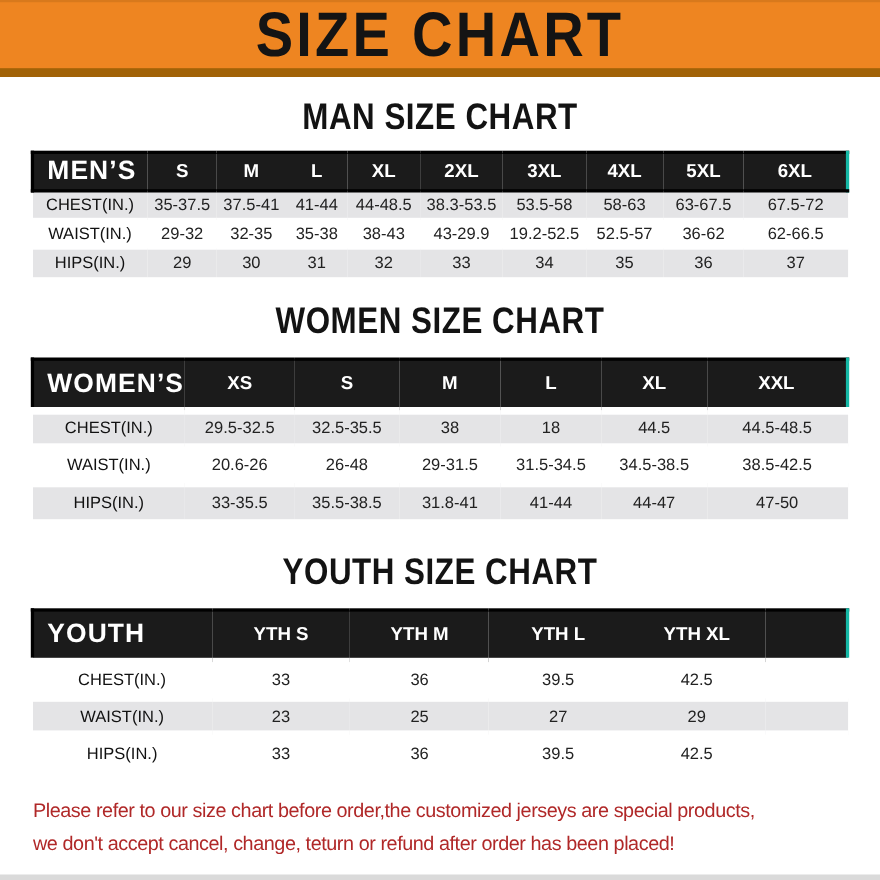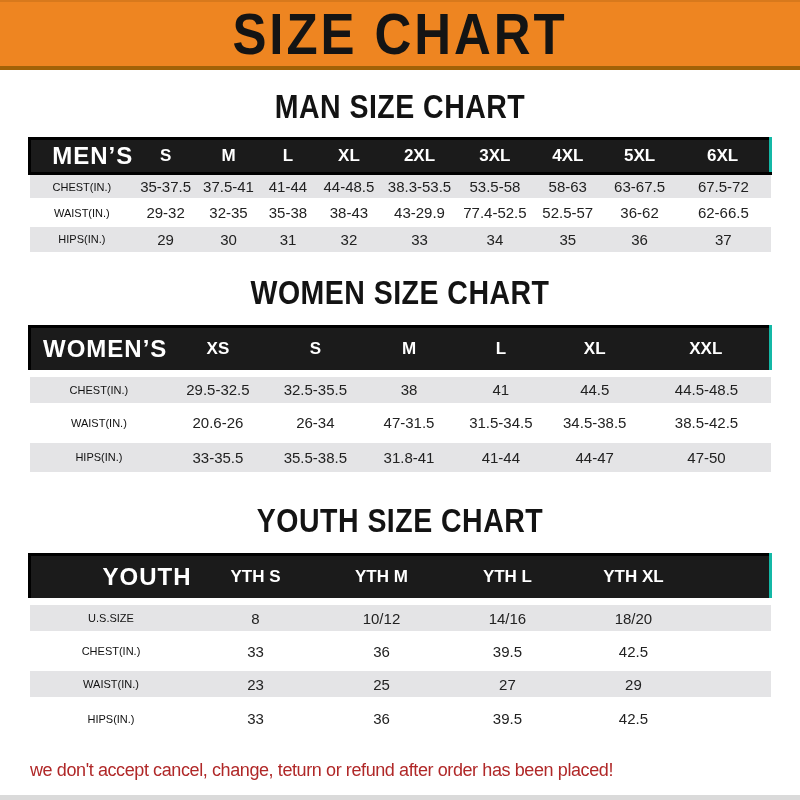--- a/index.html
+++ b/index.html
@@ -9,21 +9,21 @@
     --footer_red:#b02828;
   }
   html,body{margin:0;padding:0;}
   body{
     width:800px;height:800px;position:relative;overflow:hidden;
     background:#ffffff;font-family:"Liberation Sans",sans-serif;
   }
   .banner{
     height:70px;background:var(--accent_orange);
     display:flex;align-items:center;justify-content:center;
-    border-top:2px solid #d8791c;border-bottom:4px solid #a16207;box-sizing:border-box;
+    border-top:2px solid #d8791c;border-bottom:8px solid #a16207;box-sizing:border-box;
   }
   .banner-title{
     font-size:52px;font-weight:bold;color:#141414;letter-spacing:3px;
     transform:scale(0.98,1.1);white-space:nowrap;
   }
   .section-heading{
     text-align:center;font-size:30px;font-weight:bold;color:#131313;
     margin:0;letter-spacing:0.5px;transform:scale(0.95,1.12);white-space:nowrap;
   }
   .sec-man .section-heading{margin-top:20px;margin-bottom:13px;}
@@ -33,32 +33,32 @@
   table.size-table{
     width:744px;margin:0 auto;border-collapse:collapse;table-layout:auto;
   }
   tr.hdr th{
     background:var(--bar_black);color:#ffffff;
     border-top:3px solid #000;border-bottom:3px solid #000;
   }
   tr.hdr th:first-child{border-left:3px solid #000;}
   tr.hdr th:last-child{border-right:3px solid #14b8a6;}
   .hdr-label{
-    text-align:right;padding-left:12px;font-size:24px;font-weight:bold;
+    text-align:left;padding-left:12px;font-size:24px;font-weight:bold;
     letter-spacing:1px;white-space:nowrap;
   }
   th.col-h{font-size:17px;font-weight:bold;text-align:center;white-space:nowrap;}
   table.men tr.hdr th{height:30px;}
   table.tall tr.hdr th{height:40px;margin-top:48px;}
 
   tbody td{
     text-align:center;font-size:15px;color:#222;white-space:nowrap;
     padding:0 6px;
   }
-  td.row-label{font-size:11px;color:#111;}
+  td.row-label{font-size:15px;color:#111;}
   table.men tbody tr{height:26px;}
   table.tall tbody tr{height:33px;}
   table.men tbody td{border-top:3px solid #fff;}
   table.tall tbody td{border-top:7px solid #fff;}
   tbody tr.shade td{background:var(--row_gray);}
   tbody tr.plain td{background:#ffffff;}
 
   .footer-note{
     margin:21px 0 0 30px;color:var(--footer_red);
     font-size:18px;line-height:30px;letter-spacing:-0.4px;
@@ -117,21 +117,21 @@
         <td>63-67.5</td>
         <td>67.5-72</td>
       </tr>
       <tr class="plain">
         <td class="row-label">WAIST(IN.)</td>
         <td>29-32</td>
         <td>32-35</td>
         <td>35-38</td>
         <td>38-43</td>
         <td>43-29.9</td>
-        <td>77.4-52.5</td>
+        <td>19.2-52.5</td>
         <td>52.5-57</td>
         <td>36-62</td>
         <td>62-66.5</td>
       </tr>
       <tr class="shade">
         <td class="row-label">HIPS(IN.)</td>
         <td>29</td>
         <td>30</td>
         <td>31</td>
         <td>32</td>
@@ -167,29 +167,29 @@
         <th class="col-h">XL</th>
         <th class="col-h">XXL</th>
       </tr>
     </thead>
     <tbody>
       <tr class="shade">
         <td class="row-label">CHEST(IN.)</td>
         <td>29.5-32.5</td>
         <td>32.5-35.5</td>
         <td>38</td>
-        <td>41</td>
+        <td>18</td>
         <td>44.5</td>
         <td>44.5-48.5</td>
       </tr>
       <tr class="plain">
         <td class="row-label">WAIST(IN.)</td>
         <td>20.6-26</td>
-        <td>26-34</td>
-        <td>47-31.5</td>
+        <td>26-48</td>
+        <td>29-31.5</td>
         <td>31.5-34.5</td>
         <td>34.5-38.5</td>
         <td>38.5-42.5</td>
       </tr>
       <tr class="shade">
         <td class="row-label">HIPS(IN.)</td>
         <td>33-35.5</td>
         <td>35.5-38.5</td>
         <td>31.8-41</td>
         <td>41-44</td>
@@ -215,28 +215,20 @@
       <tr class="hdr">
         <th class="hdr-label">YOUTH</th>
         <th class="col-h">YTH S</th>
         <th class="col-h">YTH M</th>
         <th class="col-h">YTH L</th>
         <th class="col-h">YTH XL</th>
         <th class="col-h"></th>
       </tr>
     </thead>
     <tbody>
-      <tr class="shade">
-        <td class="row-label">U.S.SIZE</td>
-        <td>8</td>
-        <td>10/12</td>
-        <td>14/16</td>
-        <td>18/20</td>
-        <td></td>
-      </tr>
       <tr class="plain">
         <td class="row-label">CHEST(IN.)</td>
         <td>33</td>
         <td>36</td>
         <td>39.5</td>
         <td>42.5</td>
         <td></td>
       </tr>
       <tr class="shade">
         <td class="row-label">WAIST(IN.)</td>
@@ -252,16 +244,17 @@
         <td>36</td>
         <td>39.5</td>
         <td>42.5</td>
         <td></td>
       </tr>
     </tbody>
   </table>
 </div>
 
 <div class="footer-note">
+  <div>Please refer to our size chart before order,the customized jerseys are special products,</div>
   <div>we don't accept cancel, change, teturn or refund after order has been placed!</div>
 </div>
 
 <div class="bottom-strip"></div>
 
 </body></html>

